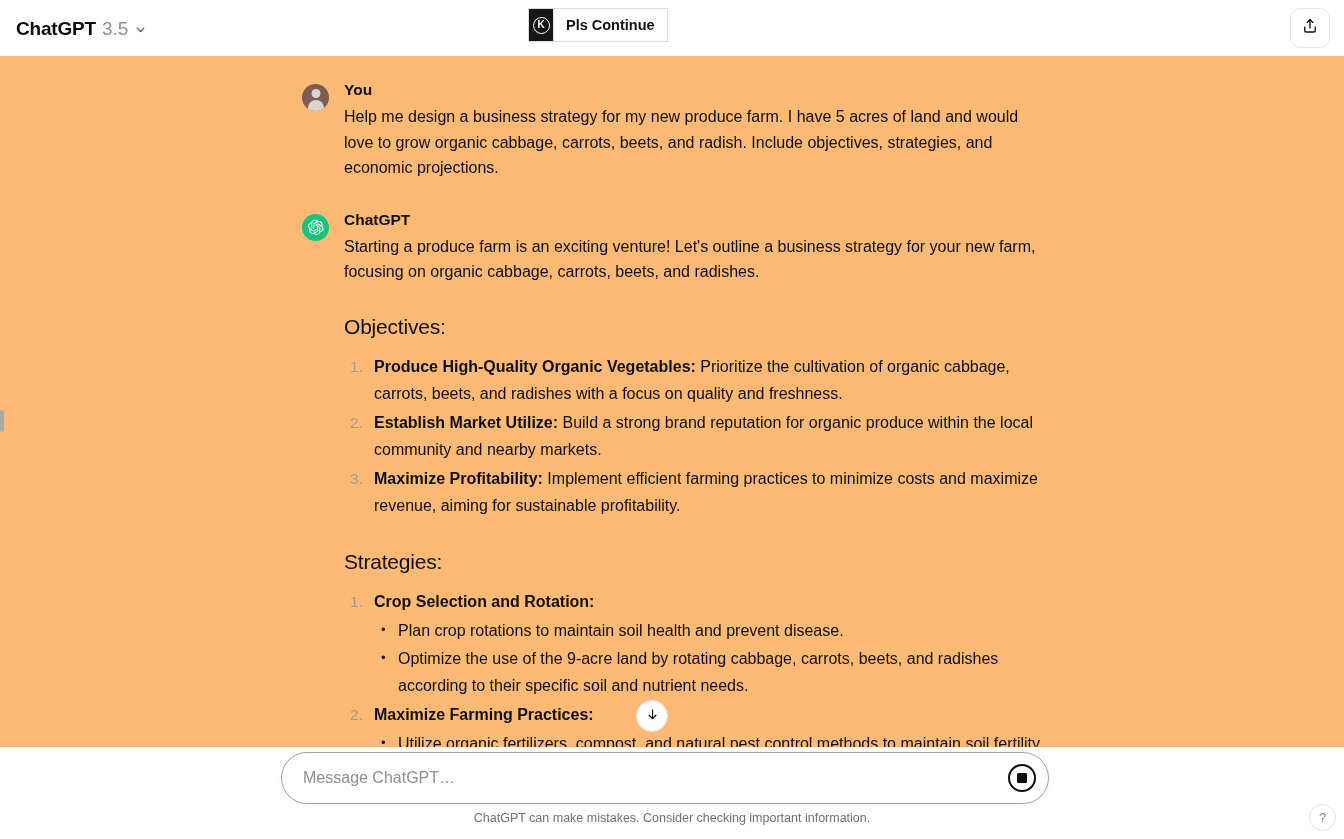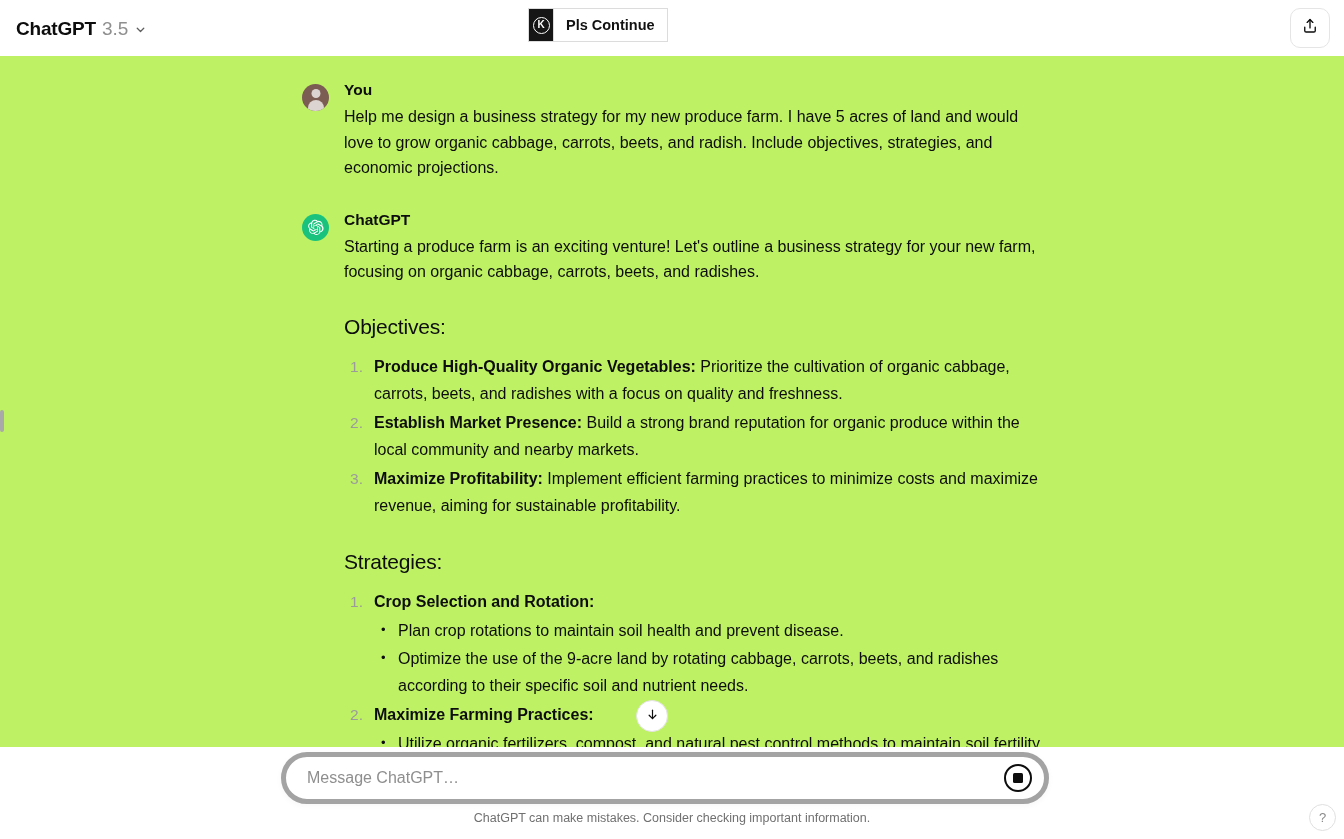--- a/index.html
+++ b/index.html
@@ -3,21 +3,21 @@
 <meta charset="utf-8">
 <style>
   * { box-sizing: border-box; margin: 0; padding: 0; }
   html, body {
     width: 1344px; height: 839px;
     background: #ffffff;
     font-family: "Liberation Sans", sans-serif;
     color: #0d0d0d;
     overflow: hidden;
   }
-  .app { position: relative; width: 1344px; height: 839px; background:#bef264; }
+  .app { position: relative; width: 1344px; height: 839px; background:#fdba74; }
 
   
   .topbar {
     position: absolute; top: 0; left: 0; width: 1344px; height: 56px;
     background: #fff;
   }
   .model-switcher {
     position: absolute; left: 8px; top: 13px;
     display: flex; align-items: center; gap: 6px;
     padding: 4px 8px; border-radius: 8px; cursor: pointer;
@@ -143,21 +143,21 @@
   }
 
   
   .composer-wrap {
     position: absolute; left: 0; bottom: 0; width: 1344px; height: 92px;
     background: #ffffff; z-index: 20;
   }
   .composer {
     position: absolute; left: 281px; top: 5px;
     width: 768px; height: 52px;
-    border: 5px solid #a3a3a3; border-radius: 26px;
+    border: 1px solid #a3a3a3; border-radius: 26px;
     background: #ffffff;
     display: flex; align-items: center;
     box-shadow: 0 2px 6px rgba(0,0,0,0.035);
   }
   .composer-input {
     flex: 1 1 auto; border: none; outline: none; background: transparent;
     font-family: "Liberation Sans", sans-serif;
     font-size: 16px; color: #0d0d0d;
     padding: 0 16px 0 21px;
   }
@@ -240,21 +240,21 @@
         <div class="msg-body">
           <div class="author">ChatGPT</div>
           <div class="para">Starting a produce farm is an exciting venture! Let's outline a business strategy for your new farm, focusing on organic cabbage, carrots, beets, and radishes.</div>
 
           <h3 class="section-head">Objectives:</h3>
           <ol class="num-list">
             <li>
               <span class="lead">Produce High-Quality Organic Vegetables:</span><span> Prioritize the cultivation of organic cabbage, carrots, beets, and radishes with a focus on quality and freshness.</span>
             </li>
             <li>
-              <span class="lead">Establish Market Presence:</span><span> Build a strong brand reputation for organic produce within the local community and nearby markets.</span>
+              <span class="lead">Establish Market Utilize:</span><span> Build a strong brand reputation for organic produce within the local community and nearby markets.</span>
             </li>
             <li>
               <span class="lead">Maximize Profitability:</span><span> Implement efficient farming practices to minimize costs and maximize revenue, aiming for sustainable profitability.</span>
             </li>
           </ol>
 
           <h3 class="section-head">Strategies:</h3>
           <ol class="num-list">
             <li>
               <span class="lead">Crop Selection and Rotation:</span>

